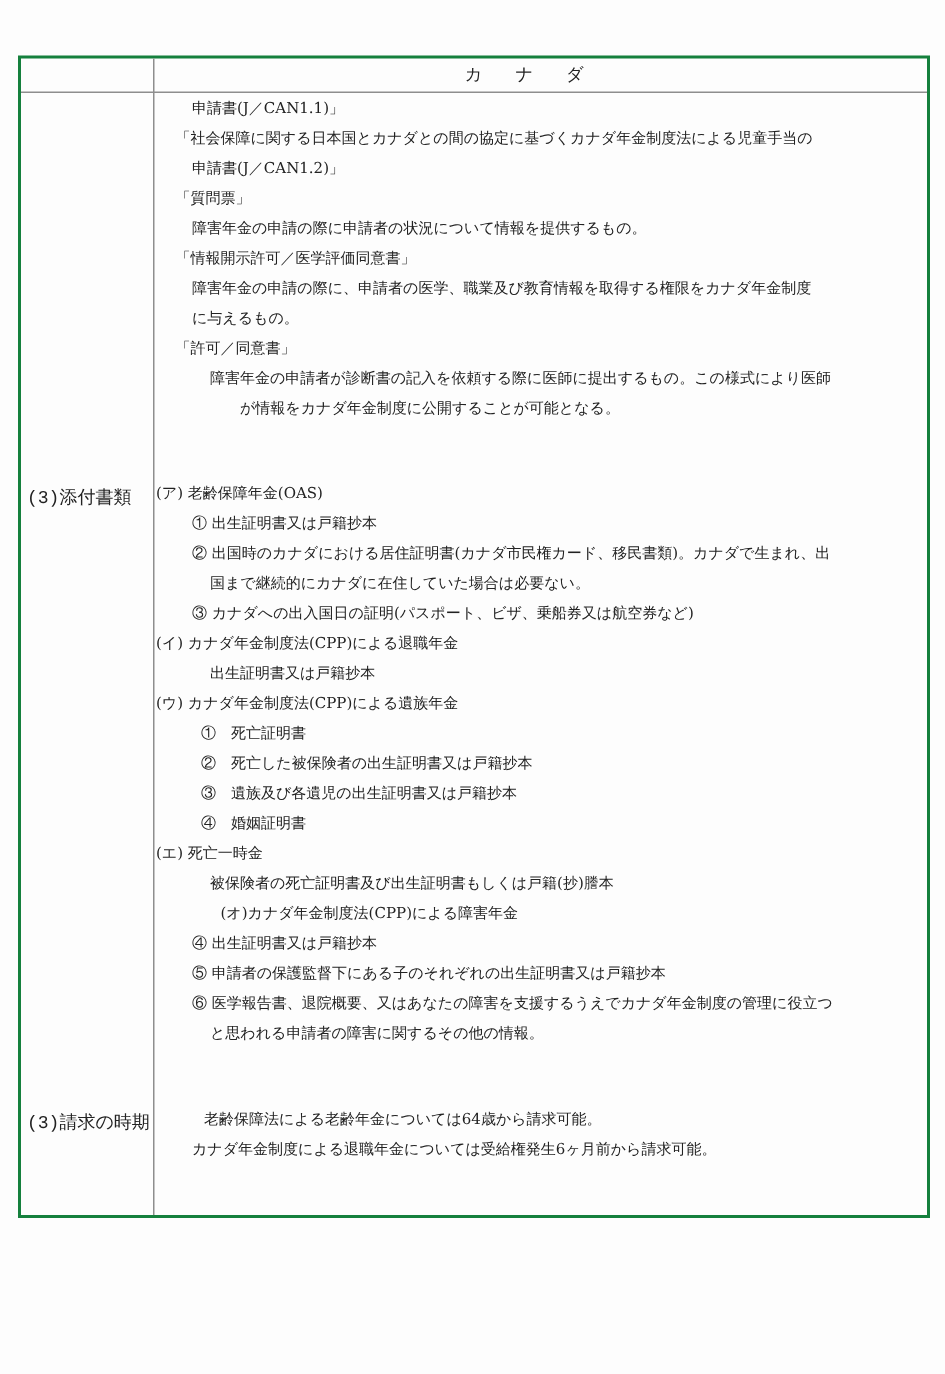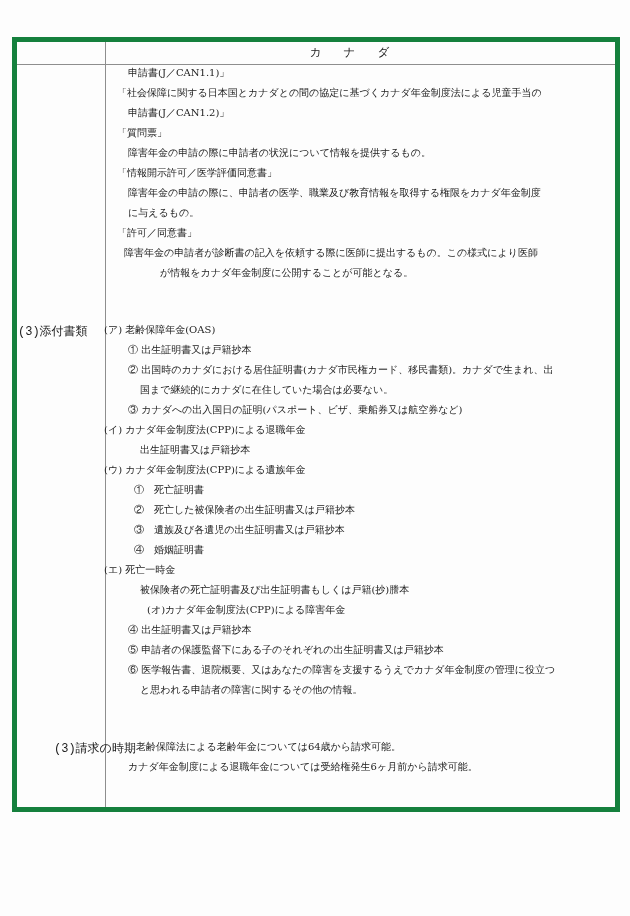--- a/index.html
+++ b/index.html
@@ -1,19 +1,19 @@
 <!DOCTYPE html>
 <html><head>
 <meta charset="utf-8">
 <style>
   html, body { margin:0; padding:0; background:#fdfdfd; }
   body { width:630px; height:916px; position:relative; overflow:hidden;
          font-family: "DejaVu Serif", "Liberation Serif", serif; color:#222; }
   .tbl { position:absolute; left:12px; top:37px; width:608px; height:775px;
-         border:5px solid #15803d; box-sizing:border-box;padding-left:23px; }
+         border:2px solid #15803d; box-sizing:border-box;padding-left:23px; }
   .hdr { position:absolute; left:0; top:0; width:100%; height:23px;
          border-bottom:1px solid #8e8e8e; box-sizing:border-box; }
   .vdiv { position:absolute; left:88px; top:0; bottom:0; width:1px; background:#8e8e8e; }
   .hdr-title { position:absolute; left:89px; right:0; top:3px; text-align:center;
                font-size:11.5px; letter-spacing:22px; }
   .line { position:absolute; font-size:10px; white-space:nowrap; line-height:14px; }
   .lbl { position:absolute; left:6px; font-size:12px; white-space:nowrap;font-family:Liberation Mono, monospace; }
 </style>
 </head>
 <body>
@@ -28,21 +28,21 @@
 <div id="content">
     <div class="line" style="left: 128px; top: 66px;">申請書(J／CAN1.1)」</div>
     <div class="line" style="left: 117px; top: 86px;">「社会保障に関する日本国とカナダとの間の協定に基づくカナダ年金制度法による児童手当の</div>
     <div class="line" style="left: 128px; top: 106px;">申請書(J／CAN1.2)」</div>
     <div class="line" style="left: 117px; top: 126px;">「質問票」</div>
     <div class="line" style="left: 128px; top: 146px;">障害年金の申請の際に申請者の状況について情報を提供するもの。</div>
     <div class="line" style="left: 117px; top: 166px;">「情報開示許可／医学評価同意書」</div>
     <div class="line" style="left: 128px; top: 186px;">障害年金の申請の際に、申請者の医学、職業及び教育情報を取得する権限をカナダ年金制度</div>
     <div class="line" style="left: 128px; top: 206px; font-family: Liberation Serif, serif;">に与えるもの。</div>
     <div class="line" style="left: 117px; top: 226px;">「許可／同意書」</div>
-    <div class="line" style="left: 112px; top: 246px; padding-left: 12px;">障害年金の申請者が診断書の記入を依頼する際に医師に提出するもの。この様式により医師</div>
+    <div class="line" style="left: 128px; top: 246px; padding-left: 12px;">障害年金の申請者が診断書の記入を依頼する際に医師に提出するもの。この様式により医師</div>
     <div class="line" style="left: 128px; top: 266px; margin-left: 32px;">が情報をカナダ年金制度に公開することが可能となる。</div>
     <div class="lbl" style="left: 18px; top: 323px;">(3)添付書類</div>
     <div class="line" style="left: 104px; top: 323px;">(ア) 老齢保障年金(OAS)</div>
     <div class="line" style="left: 128px; top: 343px;">① 出生証明書又は戸籍抄本</div>
     <div class="line" style="left: 128px; top: 363px;">② 出国時のカナダにおける居住証明書(カナダ市民権カード、移民書類)。カナダで生まれ、出</div>
     <div class="line" style="left: 140px; top: 383px;">国まで継続的にカナダに在住していた場合は必要ない。</div>
     <div class="line" style="left: 128px; top: 403px;">③ カナダへの出入国日の証明(パスポート、ビザ、乗船券又は航空券など)</div>
     <div class="line" style="left: 104px; top: 423px;">(イ) カナダ年金制度法(CPP)による退職年金</div>
     <div class="line" style="left: 140px; top: 443px;">出生証明書又は戸籍抄本</div>
     <div class="line" style="left: 104px; top: 463px;">(ウ) カナダ年金制度法(CPP)による遺族年金</div>
@@ -50,16 +50,16 @@
     <div class="line" style="left: 134px; top: 503px;">②　死亡した被保険者の出生証明書又は戸籍抄本</div>
     <div class="line" style="left: 134px; top: 523px;">③　遺族及び各遺児の出生証明書又は戸籍抄本</div>
     <div class="line" style="left: 134px; top: 543px;">④　婚姻証明書</div>
     <div class="line" style="left: 104px; top: 563px;">(エ) 死亡一時金</div>
     <div class="line" style="left: 140px; top: 583px;">被保険者の死亡証明書及び出生証明書もしくは戸籍(抄)謄本</div>
     <div class="line" style="left: 104px; top: 603px; margin-left: 43px;">(オ)カナダ年金制度法(CPP)による障害年金</div>
     <div class="line" style="left: 128px; top: 623px;">④ 出生証明書又は戸籍抄本</div>
     <div class="line" style="left: 128px; top: 643px;">⑤ 申請者の保護監督下にある子のそれぞれの出生証明書又は戸籍抄本</div>
     <div class="line" style="left: 128px; top: 663px;">⑥ 医学報告書、退院概要、又はあなたの障害を支援するうえでカナダ年金制度の管理に役立つ</div>
     <div class="line" style="left: 140px; top: 683px;">と思われる申請者の障害に関するその他の情報。</div>
-    <div class="lbl" style="left: 18px; top: 740px; margin-left: 36px;">(3)請求の時期</div>
+    <div class="lbl" style="left: 18px; top: 740px;">(3)請求の時期</div>
     <div class="line" style="left: 136px; top: 740px;">老齢保障法による老齢年金については64歳から請求可能。</div>
     <div class="line" style="left: 128px; top: 760px;">カナダ年金制度による退職年金については受給権発生6ヶ月前から請求可能。</div>
   </div>
 
 </body></html>

